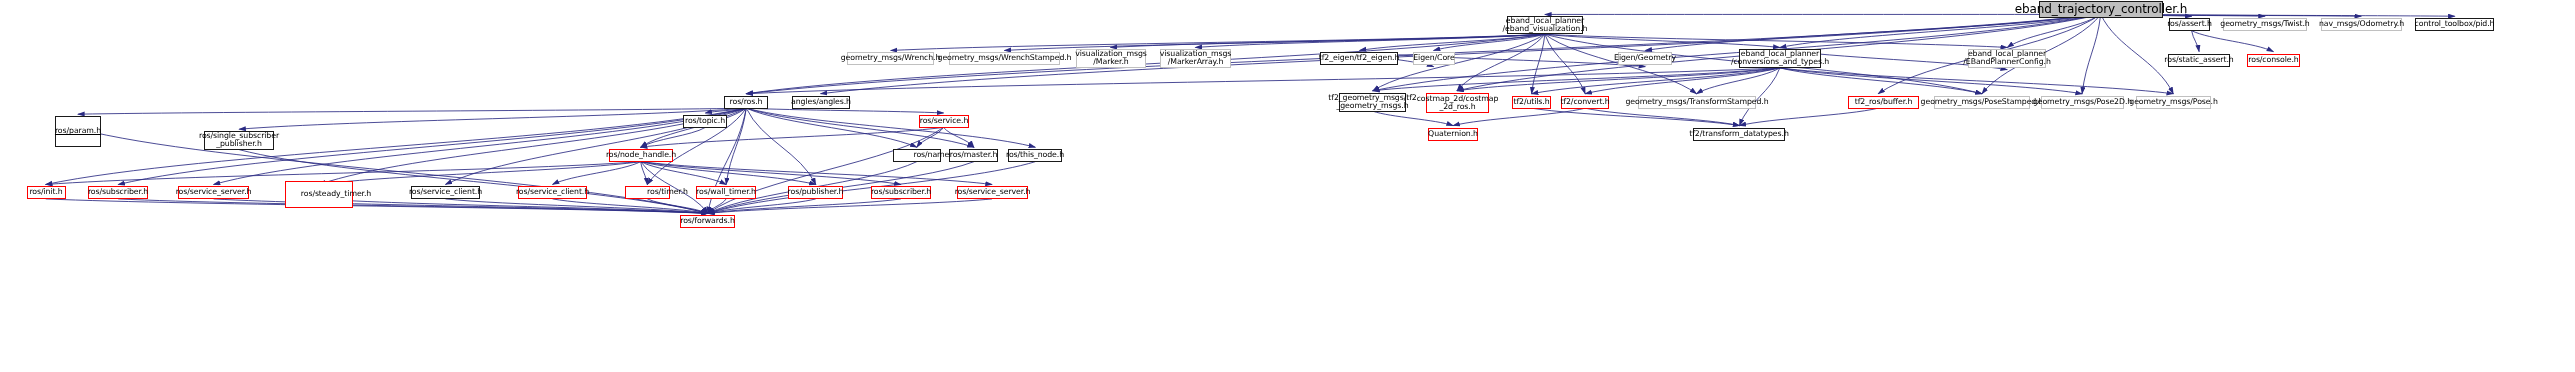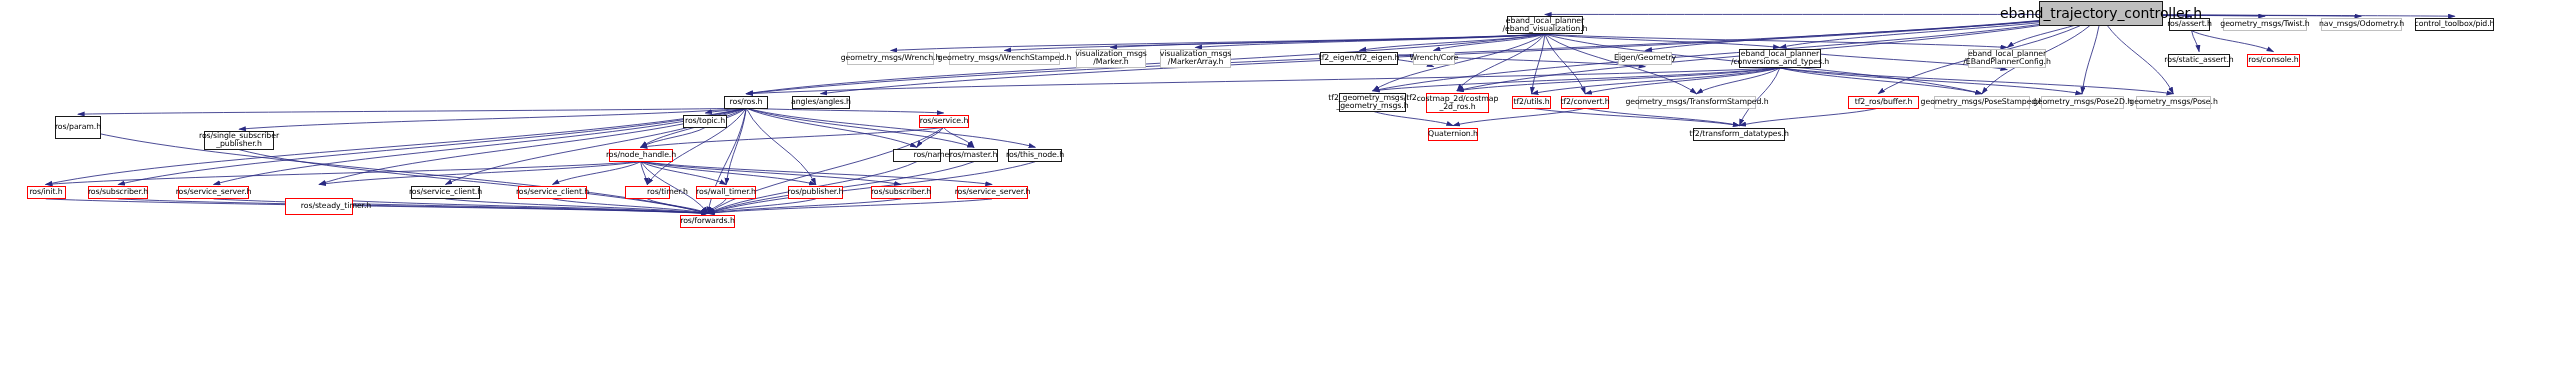--- a/index.html
+++ b/index.html
@@ -136,70 +136,70 @@
         <path d="M1207,331 C1200.29,341.2 1183.21,344.8 1176.5,355" marker-end="url(#arrow)"></path>
         <path d="M1356,331 C1316.51,341.2 1215.99,344.8 1176.5,355" marker-end="url(#arrow)"></path>
         <path d="M1497.5,331 C1426.88,341.2 1247.12,344.8 1176.5,355" marker-end="url(#arrow)"></path>
         <path d="M1649,331 C1545.05,341.2 1280.45,344.8 1176.5,355" marker-end="url(#arrow)"></path>
         <path d="M1721,269 C1601.21,305.55 1296.29,318.45 1176.5,355" marker-end="url(#arrow)"></path>
         <path d="M1524,269 C1447.55,305.55 1252.95,318.45 1176.5,355" marker-end="url(#arrow)"></path>
         <path d="M1619,269 C1521.65,305.55 1273.85,318.45 1176.5,355" marker-end="url(#arrow)"></path>
       </g>
   </svg>
   <div id="node-layer">
-      <div class="node root" style="left: 2039px; top: 1.2px; width: 124px; height: 25px; font-size: 14px;">eband_trajectory_controller.h</div>
+      <div class="node root" style="left: 2039px; top: 1.2px; width: 124px; height: 17px; font-size: 12px;">eband_trajectory_controller.h</div>
       <div class="node black" style="left: 1507px; top: 16px; width: 76px; height: 18px;">eband_local_planner
 /eband_visualization.h</div>
       <div class="node black" style="left: 2169px; top: 18px; width: 41px; height: 12.6px;">ros/assert.h</div>
       <div class="node grey" style="left: 2223px; top: 18px; width: 84px; height: 12.6px;">geometry_msgs/Twist.h</div>
       <div class="node grey" style="left: 2321px; top: 18px; width: 81px; height: 12.6px;">nav_msgs/Odometry.h</div>
       <div class="node black" style="left: 2415px; top: 18px; width: 79px; height: 12.6px;">control_toolbox/pid.h</div>
       <div class="node grey" style="left: 847px; top: 52px; width: 87px; height: 12.6px;">geometry_msgs/Wrench.h</div>
       <div class="node grey" style="left: 949px; top: 52px; width: 111px; height: 12.6px;">geometry_msgs/WrenchStamped.h</div>
       <div class="node grey" style="left: 1076px; top: 49px; width: 70px; height: 18.6px;">visualization_msgs
 /Marker.h</div>
       <div class="node grey" style="left: 1160px; top: 49px; width: 71px; height: 18.6px;">visualization_msgs
 /MarkerArray.h</div>
       <div class="node black" style="left: 1320px; top: 52px; width: 78px; height: 12.6px;">tf2_eigen/tf2_eigen.h</div>
-      <div class="node grey" style="left: 1413px; top: 52px; width: 42px; height: 12.6px;">Wrench/Core</div>
+      <div class="node grey" style="left: 1413px; top: 52px; width: 42px; height: 12.6px;">Eigen/Core</div>
       <div class="node grey" style="left: 1618px; top: 52px; width: 54px; height: 12.6px;">Eigen/Geometry</div>
       <div class="node black" style="left: 1739px; top: 49px; width: 82px; height: 18.6px;">eband_local_planner
 /conversions_and_types.h</div>
       <div class="node grey" style="left: 1968px; top: 49px; width: 78px; height: 18.6px;">eband_local_planner
 /EBandPlannerConfig.h</div>
       <div class="node black" style="left: 2168px; top: 54px; width: 62px; height: 12.6px;">ros/static_assert.h</div>
       <div class="node red" style="left: 2247px; top: 54px; width: 53px; height: 12.6px;">ros/console.h</div>
       <div class="node black" style="left: 724px; top: 96px; width: 44px; height: 12.6px;">ros/ros.h</div>
       <div class="node black" style="left: 792px; top: 96px; width: 58px; height: 12.6px;">angles/angles.h</div>
       <div class="node black" style="left: 1339px; top: 93px; width: 67px; height: 18.6px;">tf2_geometry_msgs/tf2
 _geometry_msgs.h</div>
       <div class="node red" style="left: 1426px; top: 93px; width: 63px; height: 20px;">costmap_2d/costmap
 _2d_ros.h</div>
       <div class="node red" style="left: 1512px; top: 96px; width: 39px; height: 12.6px;">tf2/utils.h</div>
       <div class="node red" style="left: 1561px; top: 96px; width: 48px; height: 12.6px;">tf2/convert.h</div>
       <div class="node grey" style="left: 1638px; top: 96px; width: 118px; height: 12.6px;">geometry_msgs/TransformStamped.h</div>
       <div class="node red" style="left: 1848px; top: 96px; width: 71px; height: 12.6px;">tf2_ros/buffer.h</div>
       <div class="node grey" style="left: 1934px; top: 96px; width: 96px; height: 12.6px;">geometry_msgs/PoseStamped.h</div>
       <div class="node grey" style="left: 2041px; top: 96px; width: 83px; height: 12.6px;">geometry_msgs/Pose2D.h</div>
       <div class="node grey" style="left: 2136px; top: 96px; width: 75px; height: 12.6px;">geometry_msgs/Pose.h</div>
-      <div class="node black" style="left: 55px; top: 116px; width: 46px; height: 23px;">ros/param.h</div>
+      <div class="node black" style="left: 55px; top: 116px; width: 46px; height: 31px; text-decoration: underline;">ros/param.h</div>
       <div class="node black" style="left: 683px; top: 115px; width: 44px; height: 12.6px;">ros/topic.h</div>
       <div class="node red" style="left: 919px; top: 115px; width: 50px; height: 12.6px;">ros/service.h</div>
       <div class="node red" style="left: 1428px; top: 128px; width: 50px; height: 12.6px;">Quaternion.h</div>
       <div class="node black" style="left: 1693px; top: 128px; width: 92px; height: 12.6px;">tf2/transform_datatypes.h</div>
       <div class="node black" style="left: 204px; top: 131px; width: 70px; height: 18.6px;">ros/single_subscriber
 _publisher.h</div>
       <div class="node red" style="left: 609px; top: 149px; width: 64px; height: 12.6px;">ros/node_handle.h</div>
       <div class="node black" style="left: 893px; top: 149px; width: 48px; height: 12.6px; padding-left: 40px;">ros/names.h</div>
       <div class="node black" style="left: 949px; top: 149px; width: 49px; height: 12.6px;">ros/master.h</div>
       <div class="node black" style="left: 1008px; top: 149px; width: 54px; height: 12.6px;">ros/this_node.h</div>
       <div class="node red" style="left: 26.5px; top: 186px; width: 39px; height: 12.6px;">ros/init.h</div>
       <div class="node red" style="left: 88px; top: 186px; width: 60px; height: 12.6px;">ros/subscriber.h</div>
       <div class="node red" style="left: 178px; top: 186px; width: 71px; height: 12.6px;">ros/service_server.h</div>
-      <div class="node red" style="left: 285px; top: 198px; width: 68px; height: 17px; padding-left: 34px;">ros/steady_timer.h</div>
+      <div class="node red" style="left: 285px; top: 181px; width: 68px; height: 27px; padding-left: 34px;">ros/steady_timer.h</div>
       <div class="node black" style="left: 411px; top: 186px; width: 69px; height: 12.6px;">ros/service_client.h</div>
       <div class="node red" style="left: 518px; top: 186px; width: 69px; height: 12.6px;">ros/service_client.h</div>
       <div class="node red" style="left: 625px; top: 186px; width: 45px; height: 12.6px; padding-left: 40px;">ros/timer.h</div>
       <div class="node red" style="left: 696px; top: 186px; width: 60px; height: 12.6px;">ros/wall_timer.h</div>
       <div class="node red" style="left: 788px; top: 186px; width: 55px; height: 12.6px;">ros/publisher.h</div>
       <div class="node red" style="left: 871px; top: 186px; width: 60px; height: 12.6px;">ros/subscriber.h</div>
       <div class="node red" style="left: 957px; top: 186px; width: 71px; height: 12.6px;">ros/service_server.h</div>
       <div class="node red" style="left: 680px; top: 215px; width: 55px; height: 12.6px;">ros/forwards.h</div>
     </div>
 </div>

